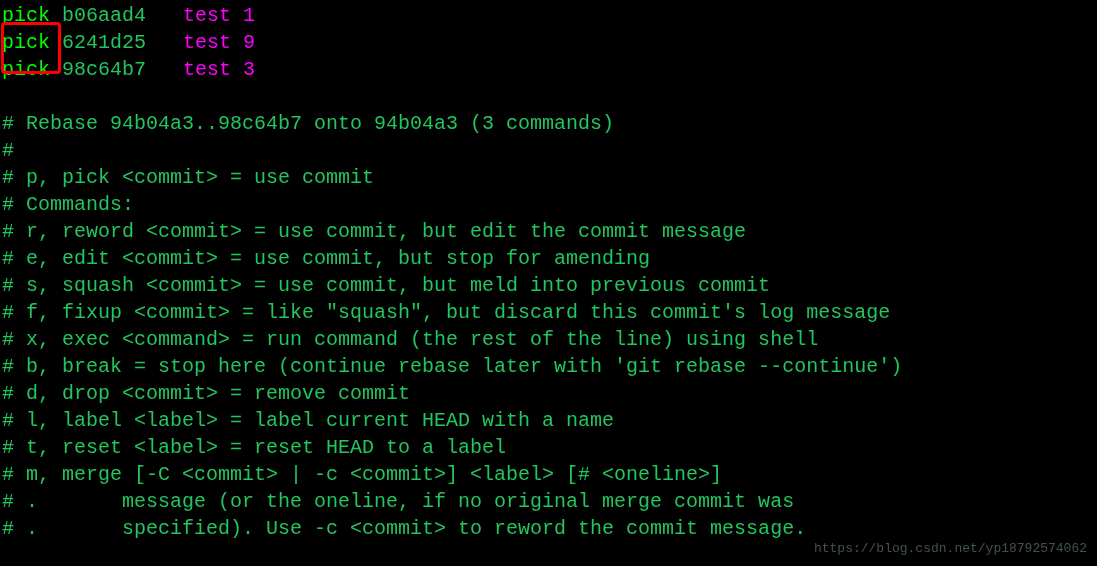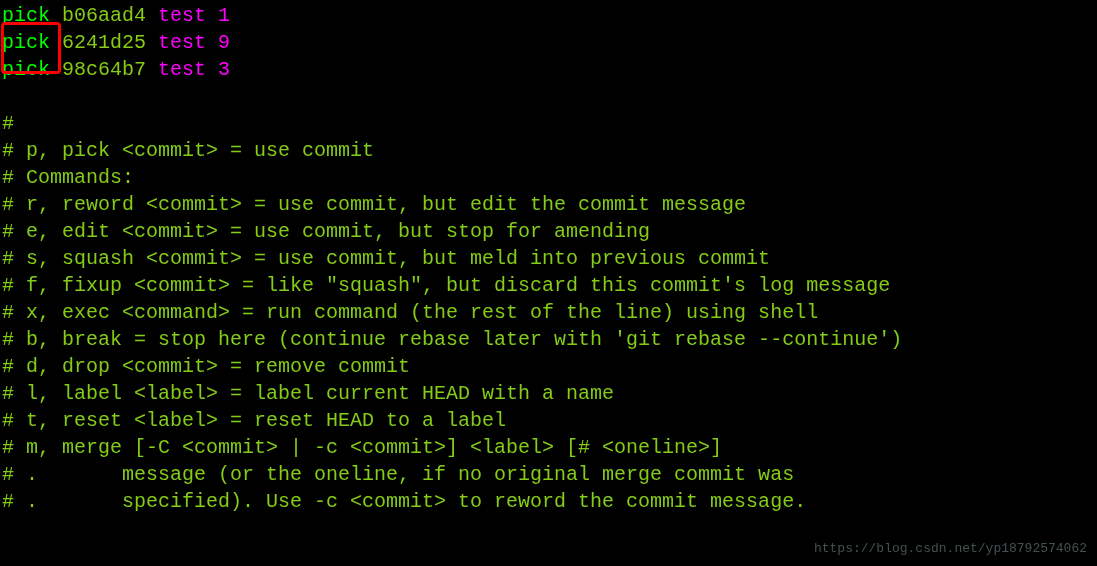--- a/index.html
+++ b/index.html
@@ -19,24 +19,25 @@
       position: relative;
     }
     .line {
       white-space: pre;
     }
     .green {
       color: #00ff00;
       text-align: right;
     }
     .cyan {
-      color: #84cc16;
+      color: #22c55e;
     }
     .magenta {
       color: #ff00ff;
+      margin-left: 25px;
     }
     .red-box {
       position: absolute;
       left: 1px;
       top: 22px;
       width: 60px;
       height: 52px;
       border: 3px solid #ff0000;
       border-radius: 4px;
       pointer-events: none;
@@ -52,20 +53,21 @@
     }
   </style>
 </head>
 <body>
 
 <div>
   <div class="line"><span class="green">pick</span><span> </span><span class="cyan">b06aad4</span><span> </span><span class="magenta">test 1</span></div>
   <div class="line"><span class="green">pick</span><span> </span><span class="cyan">6241d25</span><span> </span><span class="magenta">test 9</span></div>
   <div class="line"><span class="green">pick</span><span> </span><span class="cyan">98c64b7</span><span> </span><span class="magenta">test 3</span></div>
   <div class="line">&nbsp;</div>
+  <div class="line cyan"># Rebase 94b04a3..98c64b7 onto 94b04a3 (3 commands)</div>
   <div class="line cyan">#</div>
   <div class="line cyan"># p, pick &lt;commit&gt; = use commit</div>
   <div class="line cyan"># Commands:</div>
   <div class="line cyan"># r, reword &lt;commit&gt; = use commit, but edit the commit message</div>
   <div class="line cyan"># e, edit &lt;commit&gt; = use commit, but stop for amending</div>
   <div class="line cyan"># s, squash &lt;commit&gt; = use commit, but meld into previous commit</div>
   <div class="line cyan"># f, fixup &lt;commit&gt; = like "squash", but discard this commit's log message</div>
   <div class="line cyan"># x, exec &lt;command&gt; = run command (the rest of the line) using shell</div>
   <div class="line cyan"># b, break = stop here (continue rebase later with 'git rebase --continue')</div>
   <div class="line cyan"># d, drop &lt;commit&gt; = remove commit</div>

